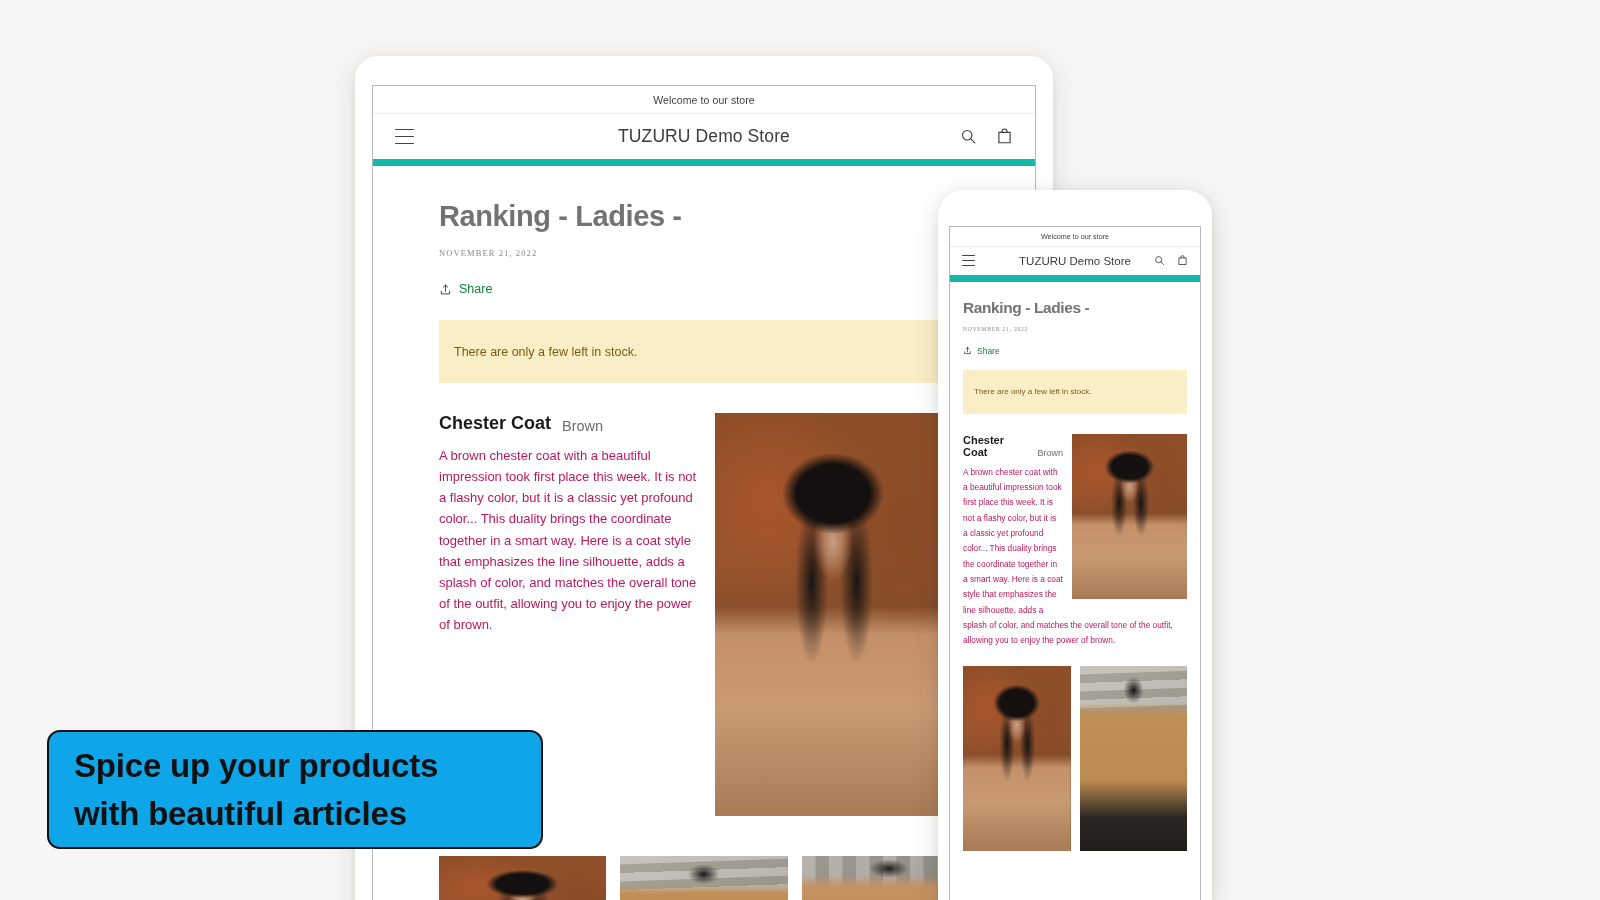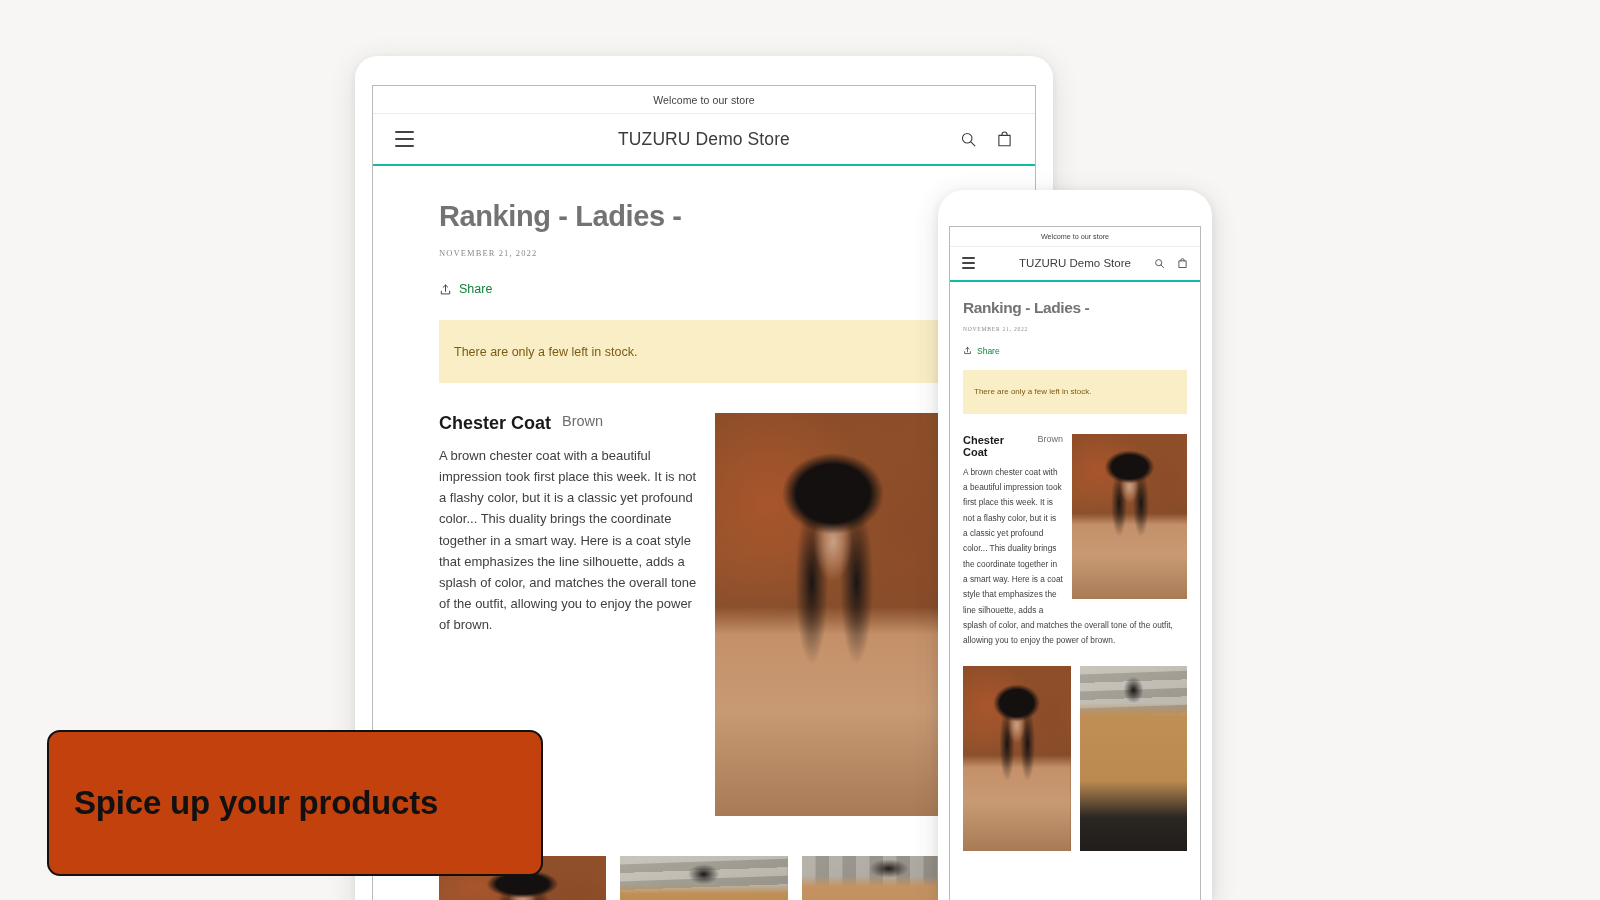--- a/index.html
+++ b/index.html
@@ -48,21 +48,21 @@
     text-align: center;
     color: #3f3f3f;
     border-bottom: 1px solid #ececec;
     font-family: "Liberation Sans", sans-serif;
   }
   .t-announce { font-size: 10.5px; padding: 8px 0 7px; letter-spacing: .1px; }
 
   .store-header {
     display: flex;
     align-items: center;
-    border-bottom: 2px solid #14b8a6;
+    border-bottom: 7px solid #14b8a6;
     position: relative;
   }
   .t-header { height: 52px; padding: 0 22px; }
 
   .hamburger { display: flex; flex-direction: column; justify-content: center; cursor: pointer; }
   .hamburger span { display: block; background: #444; border-radius: 1px; }
   .t-hamburger span { width: 19px; height: 1.6px; margin: 2.8px 0; }
 
   .store-name {
     position: absolute;
@@ -105,28 +105,28 @@
     color: #7a5c14;
     display: flex;
     align-items: center;
   }
   .t-alert { margin-top: 24px; height: 63px; padding: 0 15px; font-size: 12.5px; }
 
   
   .t-product { display: flex; gap: 0; margin-top: 30px; }
   .t-prod-text { width: 258px; flex: 0 0 258px; }
 
-  .prod-heading { display: flex; align-items: flex-start; }
+  .prod-heading { display: flex; align-items: flex-end; }
   .t-prod-heading { gap: 11px; }
   .prod-name { font-weight: 700; color: #1a1a1a; }
   .t-prod-name { font-size: 18px; }
   .prod-color { color: #6d6d6d; font-weight: 400; }
   .t-prod-color { font-size: 14.5px; }
 
-  .prod-desc { color: #404040; }
+  .prod-desc { color: #be185d; }
   .t-prod-desc { font-size: 13px; line-height: 1.62; margin-top: 11px; }
 
   .photo {
     background-size: cover;
     background-position: center 28%;
     background-repeat: no-repeat;
   }
   .t-hero { margin-left: 18px; width: 236px; height: 403px; }
 
   .t-thumbs { display: flex; gap: 14px; margin-top: 40px; }
@@ -182,22 +182,22 @@
 
   .m-thumbs { display: flex; gap: 9px; margin-top: 17px; clear: both; }
   .m-thumb { width: 113px; height: 185px; }
 
   
   .callout {
     position: absolute;
     left: 47px;
     top: 730px;
     width: 496px;
-    height: 146px;
-    background: #c2410c;
+    height: 119px;
+    background: #0ea5e9;
     border: 2px solid #111111;
     border-radius: 13px;
     padding: 21px 25px;
     display: flex;
     flex-direction: column;
     justify-content: center;
     font-family: "Liberation Sans", sans-serif;
   }
   .callout-line {
     font-size: 33px;
@@ -369,15 +369,16 @@
         <div class="m-thumbs">
           <div class="photo img-autumn m-thumb"></div>
           <div class="photo img-steps m-thumb"></div>
         </div>
       </div>
     </div>
   </div>
 
   <div class="callout">
     <div class="callout-line">Spice up your products</div>
+    <div class="callout-line">with beautiful articles</div>
   </div>
 
 </div>
 
 </body></html>

